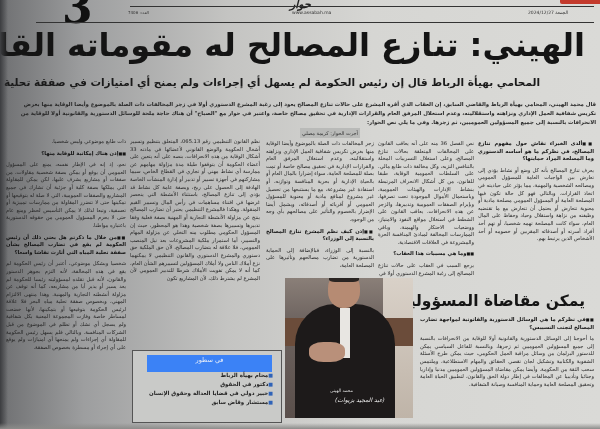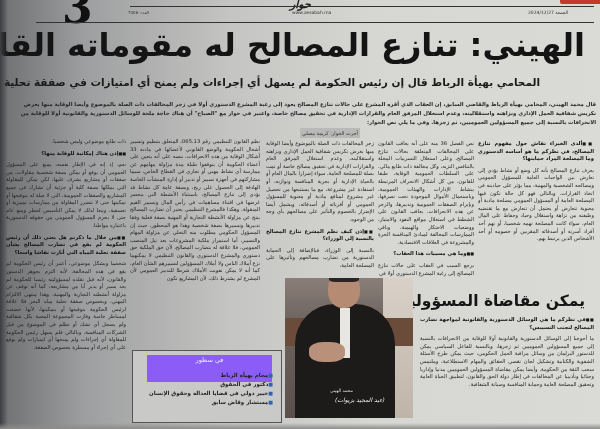--- a/index.html
+++ b/index.html
@@ -57,21 +57,21 @@
   .photo .head { position: absolute; left: 43px; top: -6px; width: 32px; height: 36px; background: #b68b73; border-radius: 45%; }
   .photo .hair { position: absolute; left: 44px; top: -8px; width: 30px; height: 12px; background: #2a2422; border-radius: 40% 40% 20% 20%; }
   .photo .hand { position: absolute; left: 24px; top: 64px; width: 36px; height: 20px; background: #b9907a; border-radius: 40%; }
   .photo .caption { position: absolute; left: 45px; top: 110px; font-size: 4.5px; color: #ddd; direction: rtl; }
   .photo .credit { position: absolute; left: 50px; top: 118px; font-size: 6px; color: #eee; font-style: italic; }
   .box {
     position: absolute; left: 132px; top: 350px; width: 150px; height: 73px; border: 1px solid #555;
     background: #c9cac8;
   }
   .box-title {
-    position: absolute; left: 14px; top: 4px; width: 125px; height: 27px; background: #8b5cf6; color: #e8eef8;
+    position: absolute; left: 14px; top: 4px; width: 125px; height: 17px; background: #3b82f6; color: #e8eef8;
     text-align: center; font-size: 6.5px; line-height: 11px; direction: rtl;
   }
   .box ul { position: absolute; right: 8px; top: 20px; width: 130px; list-style: none; direction: rtl; font-size: 5.5px; line-height: 9px; color: #222; font-weight: bold; }
   .box li::before { content: "\25A0 "; color: #2f63b8; font-size: 5px; }
   .dark-edge { position: absolute; left: 0; top: 0; width: 8px; height: 429px; background: linear-gradient(90deg,#3c3d40,rgba(60,61,64,0)); }
   .bottom-edge { position: absolute; left: 0; bottom: 0; width: 600px; height: 6px; background: linear-gradient(0deg,#8c8c8a,rgba(140,140,138,0)); }
 </style>
 </head>
 <body>
 

